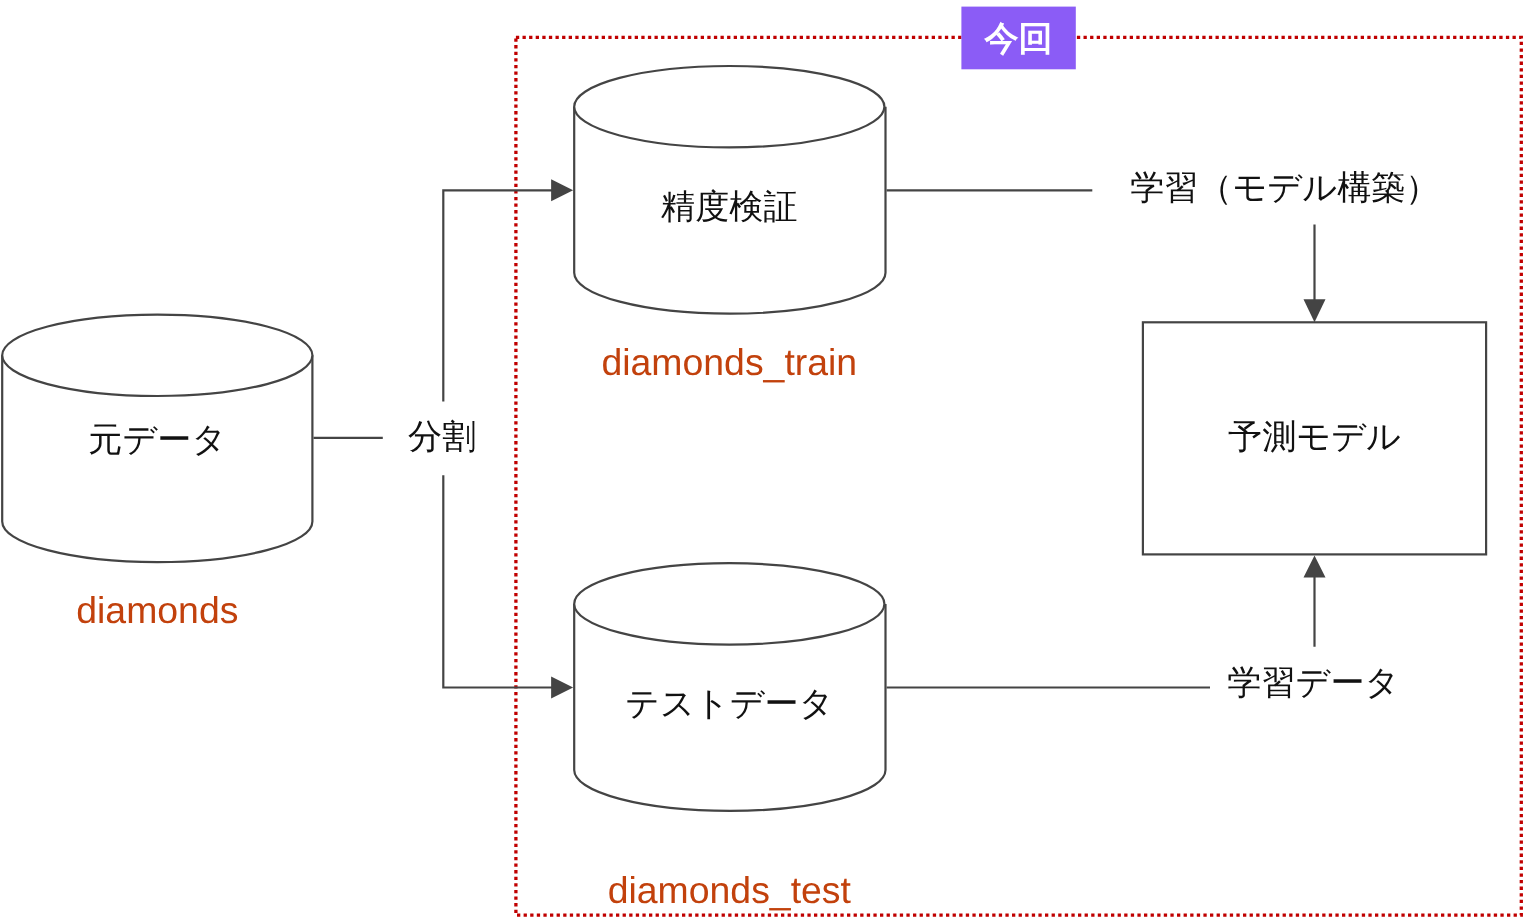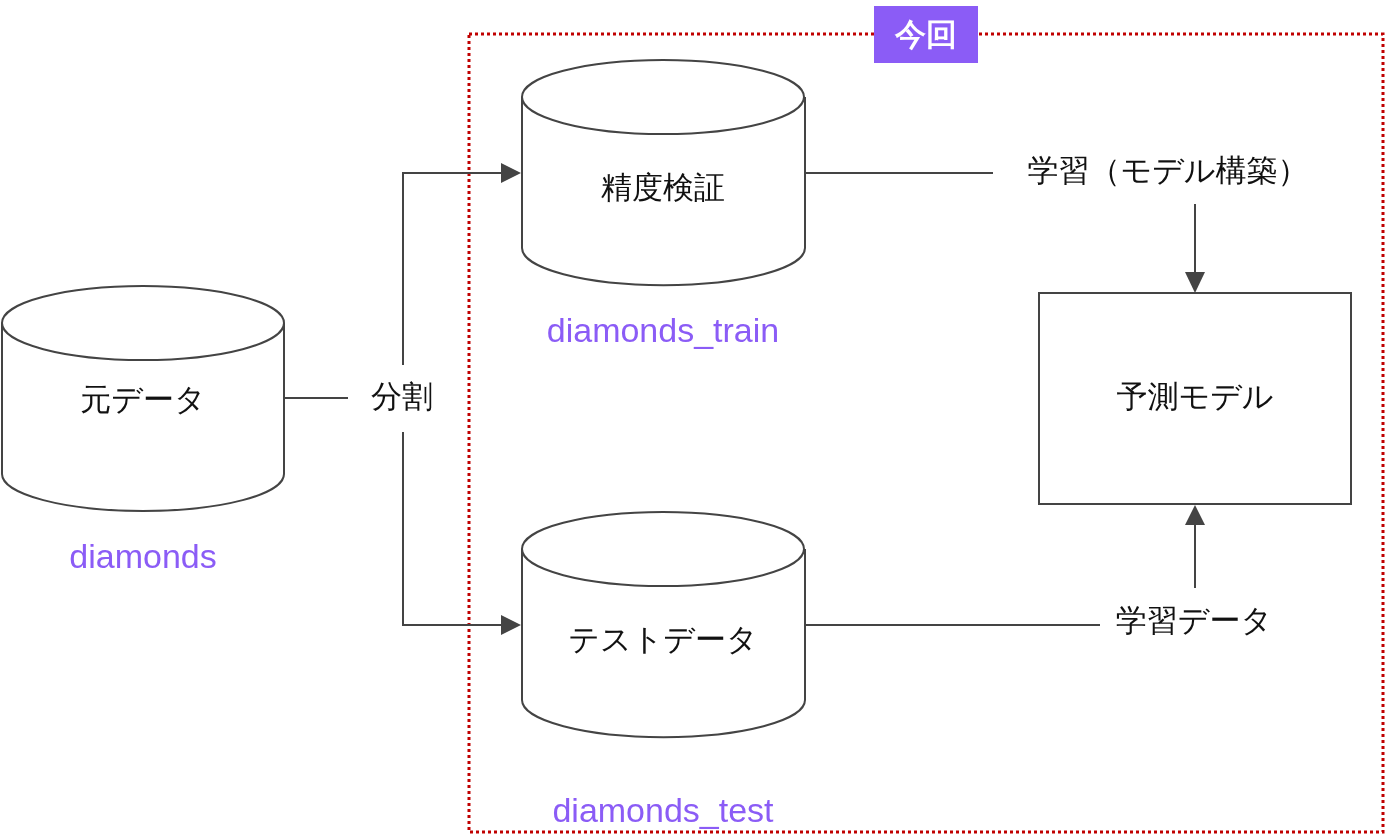--- a/index.html
+++ b/index.html
@@ -2,21 +2,21 @@
 <html><head>
 <meta charset="utf-8">
 <style>
   html, body { margin:0; padding:0; background:#ffffff; }
   body { width:1385px; height:836px; position:relative; overflow:hidden;
          font-family:"DejaVu Sans", "Liberation Sans", sans-serif; color:#000; }
   svg { position:absolute; left:0; top:0; }
   .lbl { position:absolute; white-space:nowrap; transform:translate(-50%,-50%);
          font-size:31px; color:#111; background:transparent; }
   .sub { position:absolute; white-space:nowrap; transform:translate(-50%,-50%);
-         font-family:"Liberation Sans", sans-serif; font-size:34px; color:#8b5cf6; }
+         font-family:"Liberation Sans", sans-serif; font-size:34px; color:#c2410c; }
   .badge { position:absolute; left:874px; top:6px; width:104px; height:57px;
            background:#8b5cf6; color:#fff; font-weight:bold; font-size:31px;
            display:flex; align-items:center; justify-content:center; }
 </style>
 </head>
 <body>
 
 <svg width="1385" height="836">
 
   <rect x="469" y="34" width="914" height="798" fill="none" stroke="#c00000" stroke-width="3" stroke-dasharray="3,3"></rect>

